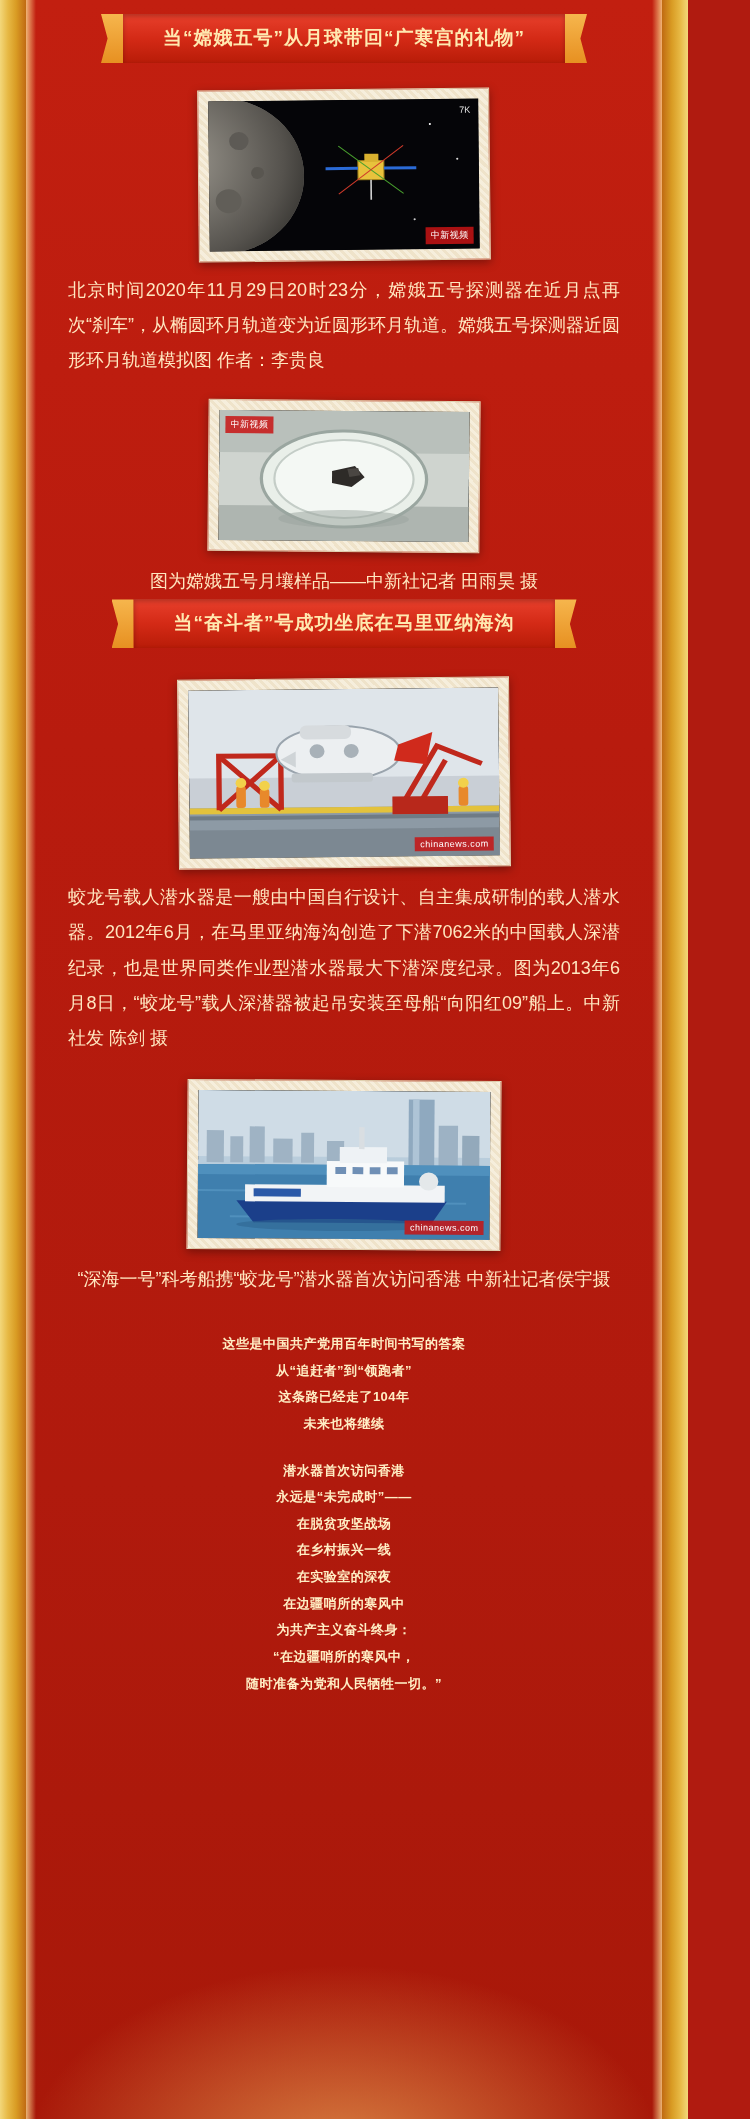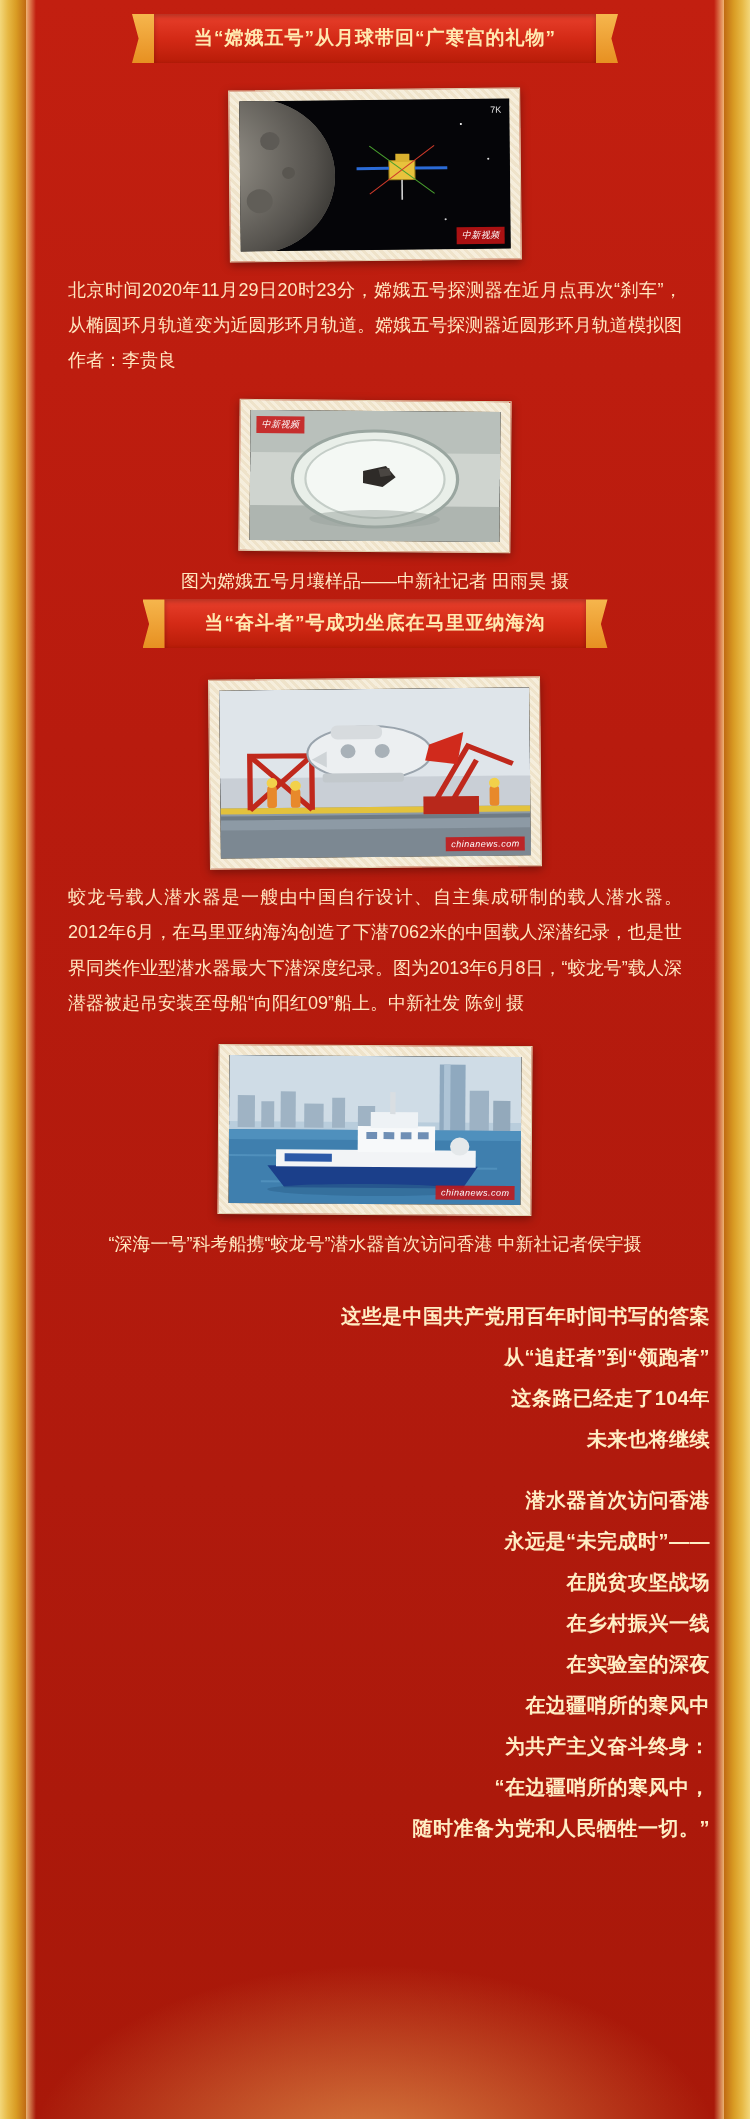--- a/index.html
+++ b/index.html
@@ -6,21 +6,21 @@
     margin: 0;
     padding: 0;
   }
   body {
     width: 750px;
     background: #b01b10;
     font-family: "Liberation Sans", sans-serif;
   }
   .page {
     position: relative;
-    width: 750px;
+    width: 688px;
     min-height: 2119px;
     background:
       linear-gradient(180deg, #c21f10 0%, #b81b0e 35%, #b01a0d 70%, #a81809 100%);
     overflow: hidden;
   }
   
   .edge {
     position: absolute;
     top: 0;
     bottom: 0;
@@ -109,21 +109,20 @@
   .photo .wm {
     position: absolute;
     right: 6px;
     bottom: 5px;
     background: rgba(200,20,20,.85);
     color: #fff;
     font-size: 9px;
     padding: 2px 5px;
     border-radius: 0;
     letter-spacing: .5px;
-    font-style: italic;
   }
   .photo .wm.tl {
     left: 6px;
     top: 6px;
     right: auto;
     bottom: auto;
   }
   .photo .tag-r {
     position: absolute;
     right: 8px;
@@ -142,23 +141,23 @@
   .cap.center {
     text-align: center;
   }
 
   
   .scene { width: 100%; height: 100%; display: block; }
 
   
   .verse {
     margin: 34px 0 0 0;
-    text-align: right;
+    text-align: center;
     color: #ffeec4;
-    font-size: 20px;
+    font-size: 13px;
     font-weight: bold;
     line-height: 2.05;
     letter-spacing: .5px;
   }
   .verse .gap { height: 20px; }
 
   .bottom-glow {
     position: absolute;
     left: 0; right: 0; bottom: 0;
     height: 170px;

